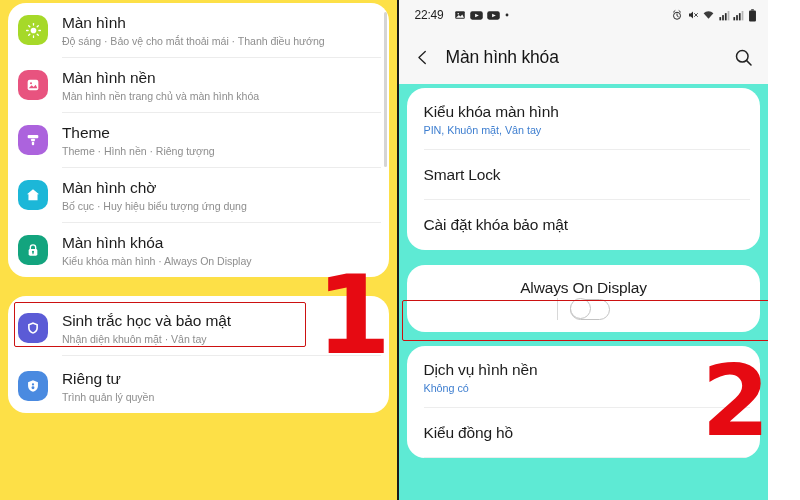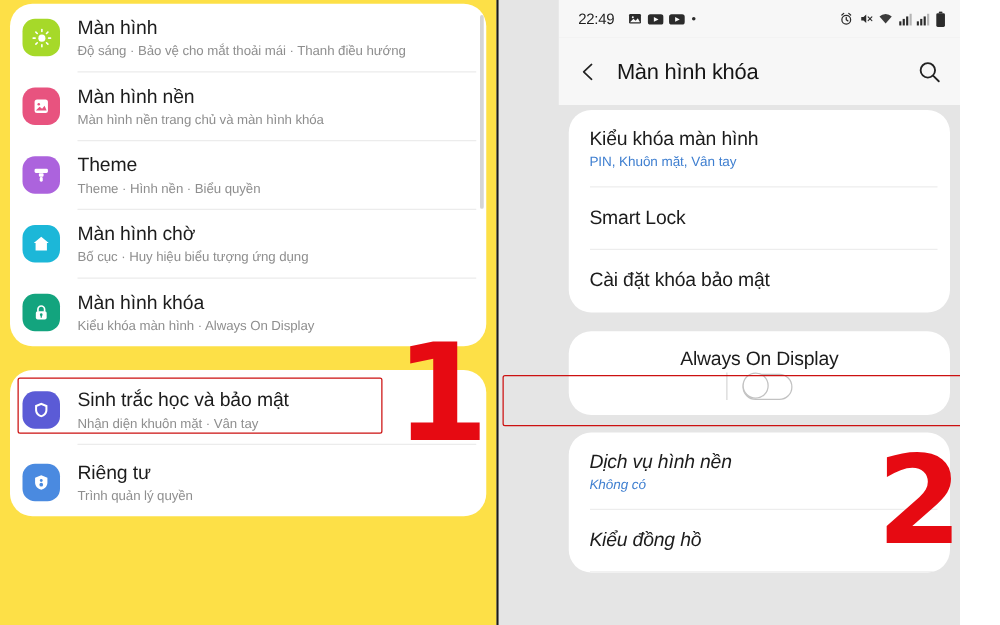--- a/index.html
+++ b/index.html
@@ -27,21 +27,21 @@
     overflow: hidden;
     background: #f5f5f5;
   }
   #panel-left  { width: 397px; background: #fde047; }
   #panel-divider {
     width: 1.5px;
     height: 500px;
     background: #1a1a1a;
     flex: 0 0 auto;
   }
-  #panel-right { width: 369px; background: #e5e5e5; padding-left: 48px; }
+  #panel-right { width: 369px; background: #5eead4; }
 
   
   .card {
     background: #ffffff;
     border-radius: 18px;
     margin: 0 8px;
     overflow: hidden;
   }
 
   
@@ -237,21 +237,21 @@
       <div class="lrow">
         <div class="ic" style="background:#ac63dd">
           <svg width="16" height="16" viewBox="0 0 24 24" fill="#ffffff">
             <rect x="4" y="4.5" width="16" height="5" rx="1.6"></rect>
             <rect x="9.2" y="10" width="5.6" height="4" rx="1"></rect>
             <rect x="10.2" y="14.5" width="3.6" height="5.5" rx="1.6"></rect>
           </svg>
         </div>
         <div class="txt">
           <div class="ltitle">Theme</div>
-          <div class="lsub">Theme  ·  Hình nền  ·  Biểu quyền</div>
+          <div class="lsub">Theme  ·  Hình nền  ·  Riêng tượng</div>
         </div>
       </div>
       <div class="hr"></div>
 
       <div class="lrow">
         <div class="ic" style="background:#1cb7d8">
           <svg width="16" height="16" viewBox="0 0 24 24" fill="#ffffff">
             <path d="M12 3.5 L21 11 L18.8 11 L18.8 20 L5.2 20 L5.2 11 L3 11 Z"></path>
           </svg>
         </div>
@@ -441,21 +441,21 @@
         </div>
         <div class="toggle-wrap">
           <div class="tg-div"></div>
           <div class="toggle">
             <div class="knob"></div>
           </div>
         </div>
       </div>
     </div>
 
-    <div class="card" style="margin-top:14px;font-style:italic;">
+    <div class="card" style="margin-top:14px;">
       <div class="rrow" style="padding-top:13px;padding-bottom:12px;">
         <div class="rtxt">
           <div class="rtitle">Dịch vụ hình nền</div>
           <div class="rsub">Không có</div>
         </div>
       </div>
       <div class="rhr"></div>
 
       <div class="rrow" style="padding-top:14px;padding-bottom:14px;justify-content:flex-end;">
         <div class="rtxt">

